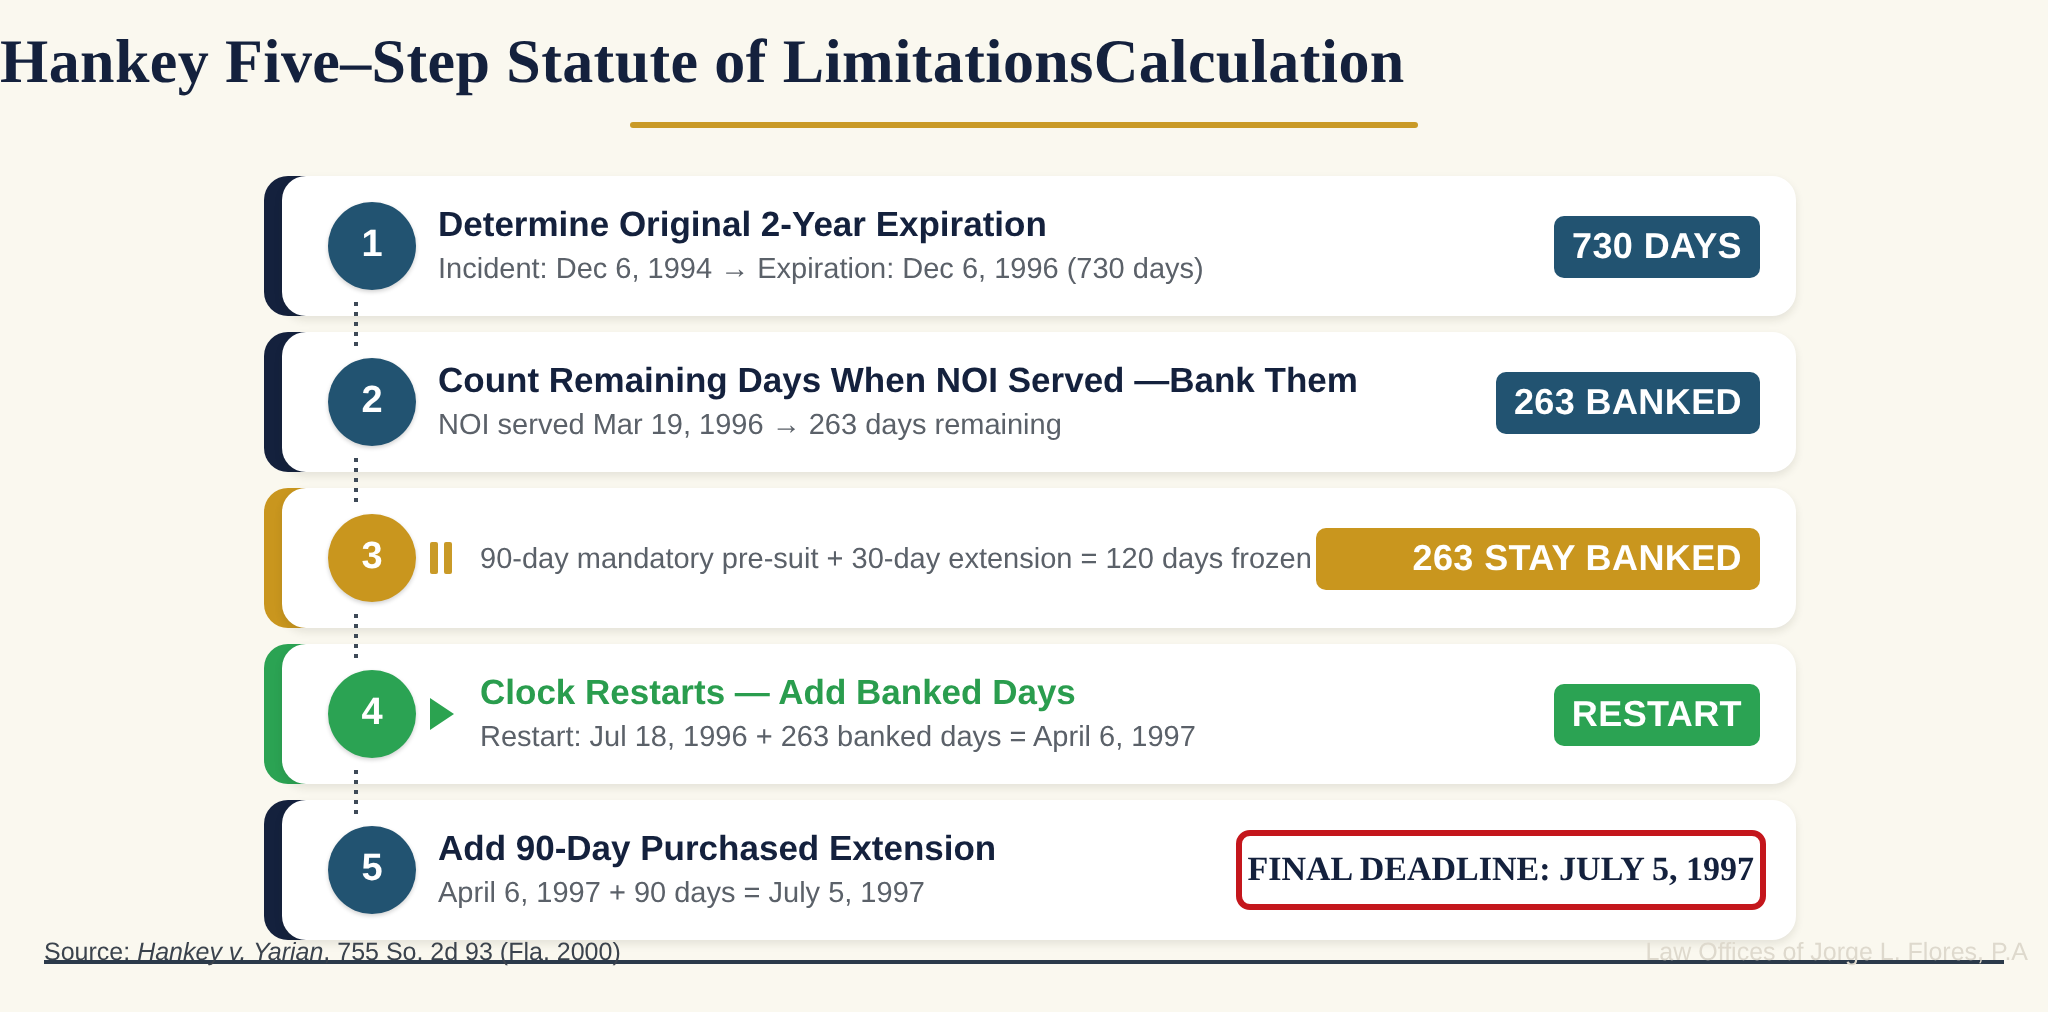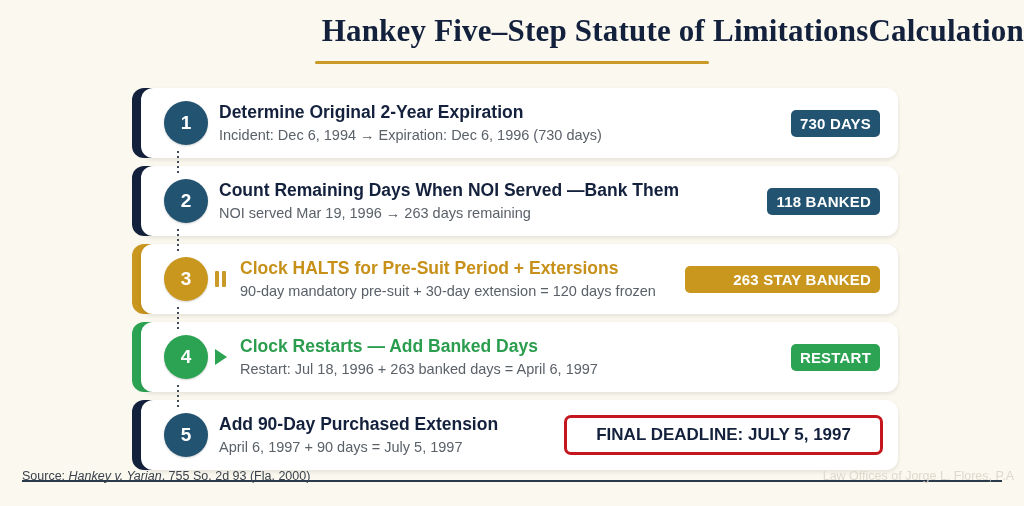--- a/index.html
+++ b/index.html
@@ -11,21 +11,21 @@
     height: 506px;
     background: #faf8ef;
     font-family: "Liberation Sans", sans-serif;
     overflow: hidden;
     position: relative;
   }
 
   
   .header {
     padding-top: 12px;
-    text-align: right;
+    text-align: left;
   }
   .title {
     font-family: "Liberation Serif", serif;
     font-weight: bold;
     font-size: 31px;
     color: #14213d;
     letter-spacing: 0.2px;
     line-height: 1.2;
     margin: 0;
   }
@@ -133,42 +133,43 @@
     color: #5b6169;
     line-height: 1.3;
     margin-top: 2px;
     white-space: nowrap;
   }
 
   .badge {
     margin-right: 18px;
     flex: 0 0 auto;
     color: #ffffff;
-    font-size: 15px;
+    font-size: 18px;
     font-weight: bold;
     padding: 5px 9px 5px 9px;
     border-radius: 5px;
     letter-spacing: 0.2px;
     white-space: nowrap;
   }
   .badge.navy  { background: #225371; }
   .badge.gold  { background: #c9961e; padding-left: 48px; }
   .badge.green { background: #2ba353; }
 
   .deadline-box {
     margin-right: 15px;
     flex: 0 0 auto;
     background: #ffffff;
     border: 3px solid #c4161c;
     border-radius: 7px;
-    padding: 7px 29px;
+    padding: 7px 3px;
     color: #14213d;
     font-size: 17px;
     font-weight: bold;
     white-space: nowrap;
+    font-family: Liberation Serif, serif;
   }
 
   
   .connector {
     position: absolute;
     left: 45px;
     top: 63px;
     width: 2px;
     height: 22px;
     background-image: linear-gradient(to bottom, #3e4a57 0 2px, transparent 2px 5px);
@@ -228,31 +229,30 @@
       <div class="connector"></div>
     </div>
     <div class="step-row">
       <div class="accent" style="background: rgb(20, 33, 61);"></div>
       <div class="card">
         <div class="circle" style="background: rgb(34, 83, 113);">2</div>
         <div class="texts">
           <div class="step-title">Count Remaining Days When NOI Served —Bank Them</div>
           <div class="step-sub">NOI served Mar 19, 1996 → 263 days remaining</div>
         </div>
-        <div class="badge navy">118 BANKED</div>
+        <div class="badge navy">263 BANKED</div>
       </div>
       <div class="connector"></div>
     </div>
     <div class="step-row">
       <div class="accent" style="background: rgb(201, 150, 30);"></div>
       <div class="card">
         <div class="circle" style="background: rgb(201, 150, 30);">3</div>
         <div class="state-icon pause"></div>
         <div class="texts">
-          <div class="step-title gold">Clock HALTS for Pre-Suit Period + Extersions</div>
           <div class="step-sub">90-day mandatory pre-suit + 30-day extension = 120 days frozen</div>
         </div>
         <div class="badge gold">263 STAY BANKED</div>
       </div>
       <div class="connector"></div>
     </div>
     <div class="step-row">
       <div class="accent" style="background: rgb(43, 163, 83);"></div>
       <div class="card">
         <div class="circle" style="background: rgb(43, 163, 83);">4</div>

